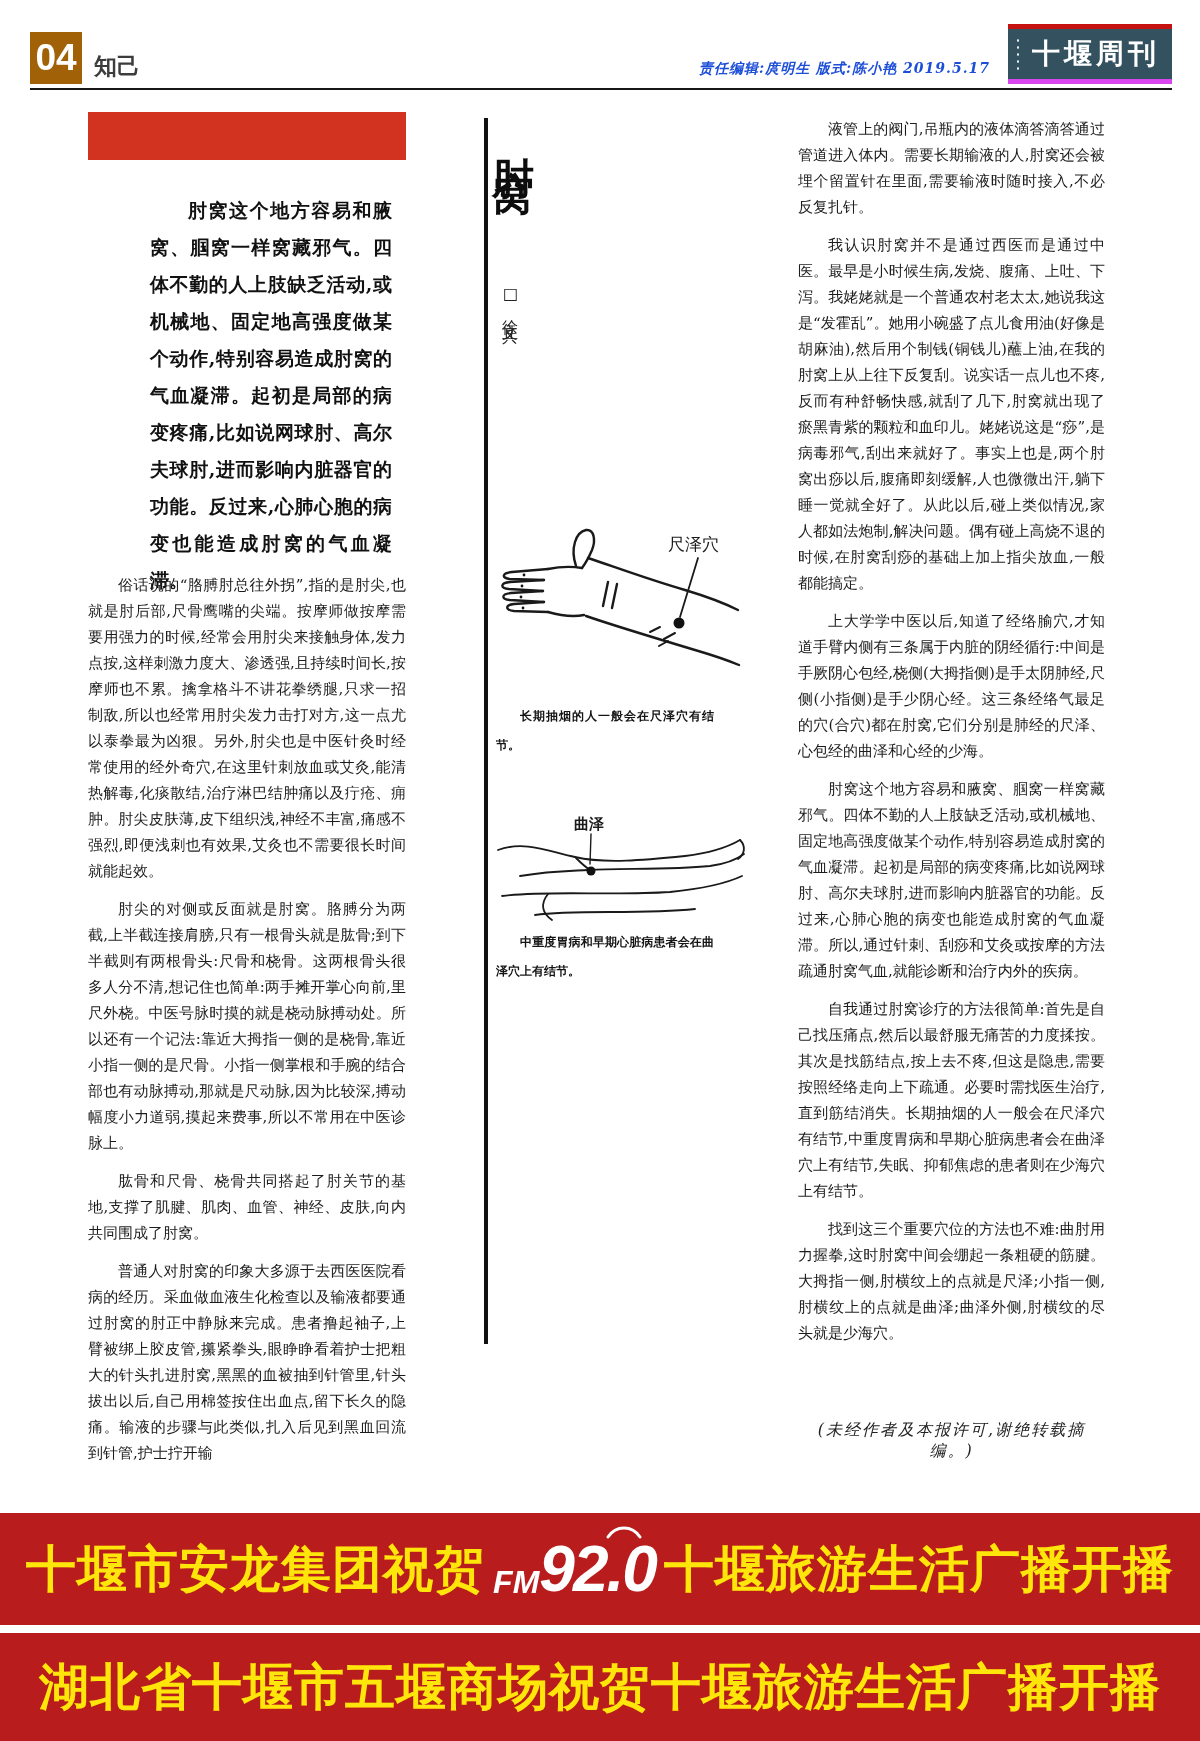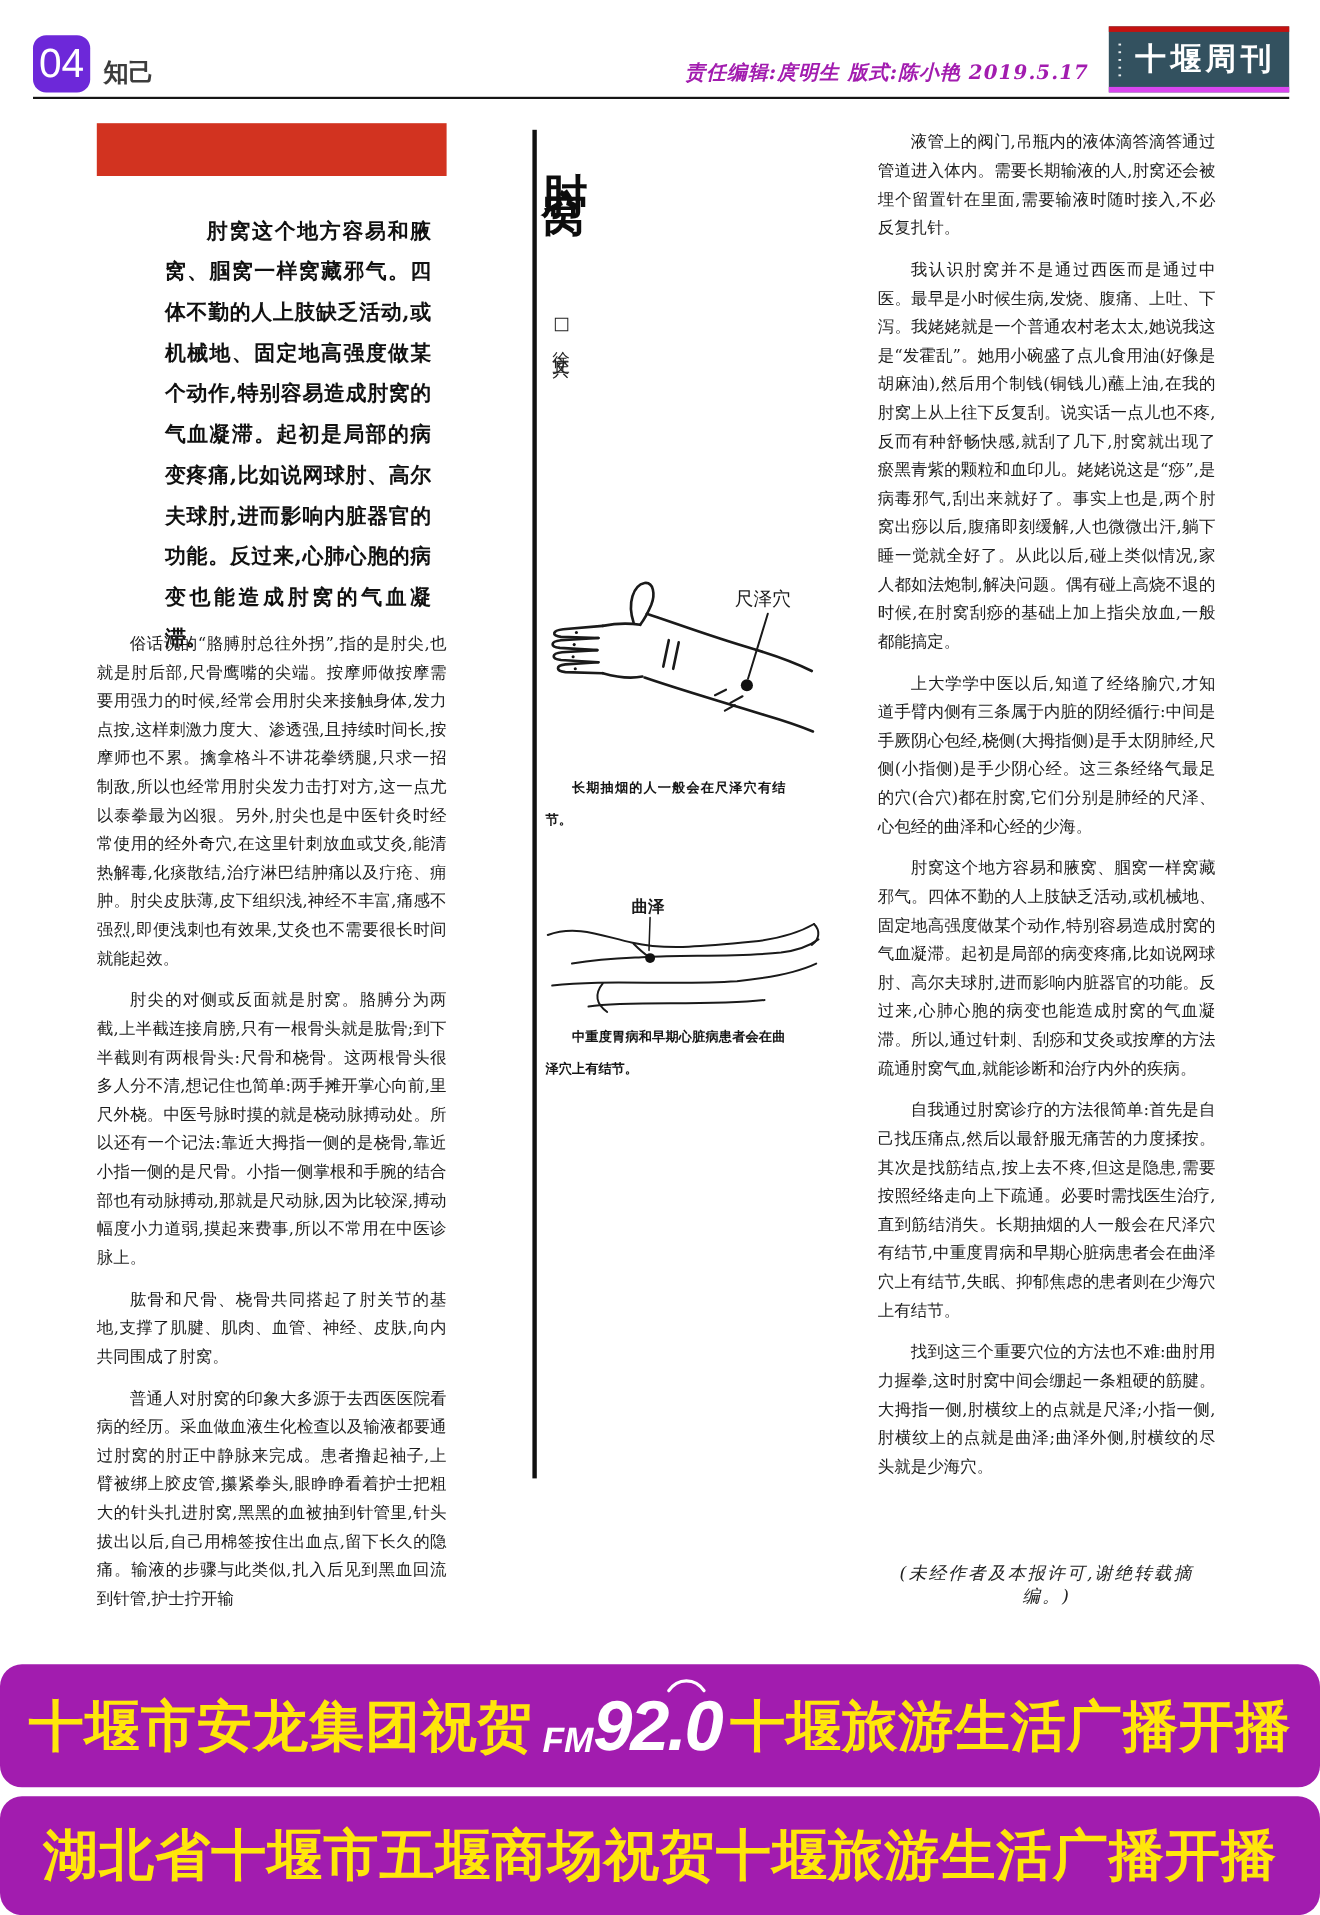--- a/index.html
+++ b/index.html
@@ -6,29 +6,29 @@
   .page {
     position:relative; width:1200px; height:1741px; margin:0 auto;
     background:#ffffff; overflow:hidden;
     font-family:"DejaVu Serif", serif; color:#1c1c1c;
   }
 
   
   .header { position:absolute; top:26px; left:30px; right:28px; height:58px;
             display:flex; align-items:flex-end; }
   .page-num {
-    width:52px; height:52px; background:#6d28d9; border-radius:12px;
-    color:#fff; font-family:"Liberation Sans",sans-serif; font-weight:normal;
+    width:52px; height:52px; background:#a16207; border-radius:0;
+    color:#fff; font-family:"Liberation Sans",sans-serif; font-weight:bold;
     font-size:37px; display:flex; align-items:center; justify-content:center;
   }
   .section-label { font-family:"Liberation Sans",sans-serif; font-weight:bold;
     font-size:23px; color:#3c3c3c; margin:0 0 2px 12px; }
   .header-spacer { flex:1; }
-  .editor-line { font-style:italic; font-weight:bold; font-size:18px;
-    color:#a21caf; margin:0 18px 6px 0; letter-spacing:1px; }
+  .editor-line { font-style:italic; font-weight:bold; font-size:14px;
+    color:#1d4ed8; margin:0 18px 6px 0; letter-spacing:1px; }
   .masthead {
     position:relative; background:#33515f;
     border-top:5px solid #c41210; border-bottom:5px solid #d946ef;
     color:#fff; font-weight:bold; font-size:28px; letter-spacing:4px;
     padding:6px 12px 6px 24px;
   }
   .masthead-side-marks {
     position:absolute; left:8px; top:8px; bottom:8px; width:4px;
     background-image:radial-gradient(circle, #e9eef0 1px, transparent 1.3px);
     background-size:4px 7px;
@@ -75,22 +75,22 @@
 
   
   .closing-note {
     position:absolute; left:798px; top:1420px; width:307px;
     font-style:italic; font-size:16px; letter-spacing:2px; text-align:center;
     color:#222;
   }
 
   
   .banners { position:absolute; left:0; right:0; top:1513px; height:228px; }
-  .band { background:#a21caf; display:flex; align-items:center;
-    justify-content:center;border-radius:20px; }
+  .band { background:#b91c1c; display:flex; align-items:center;
+    justify-content:center; }
   .band-1 { height:112px; }
   .band-gap { height:8px; background:#ffffff; }
   .band-2 { height:108px; }
   .banner-text {
     font-weight:bold; color:#ffe60a; font-size:50px; letter-spacing:1px;
     white-space:nowrap; font-family:"DejaVu Serif",serif;
   }
   .band-2 .banner-text { font-size:50px; }
   .fm-logo { display:flex; align-items:flex-end; margin:0 8px; position:relative;
     color:#fff; font-style:italic; font-weight:bold;

